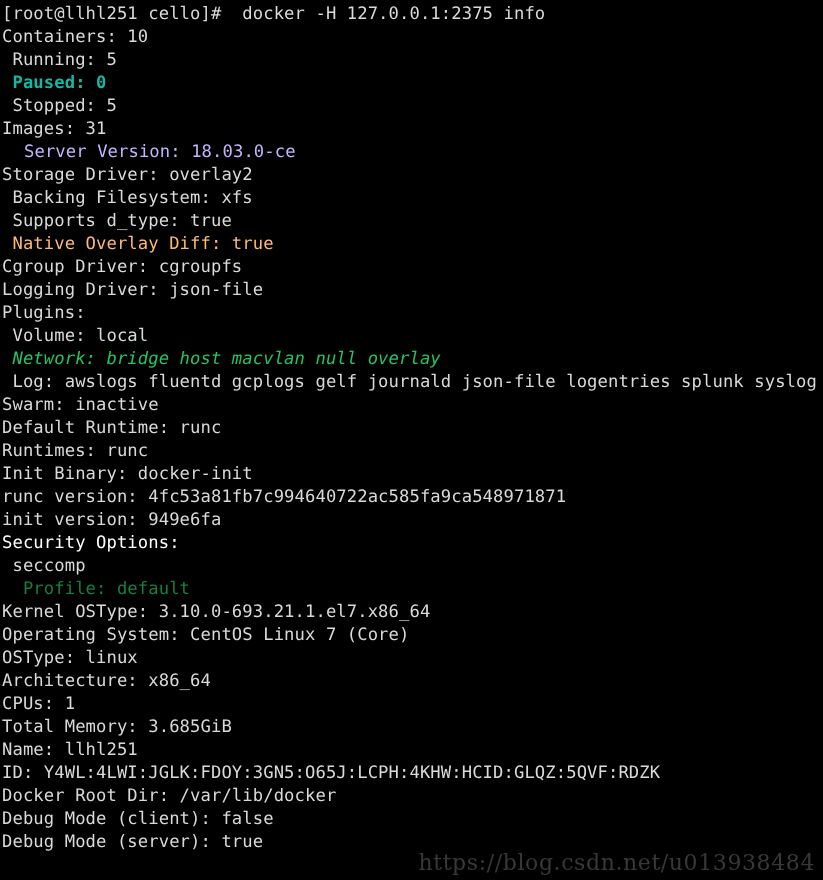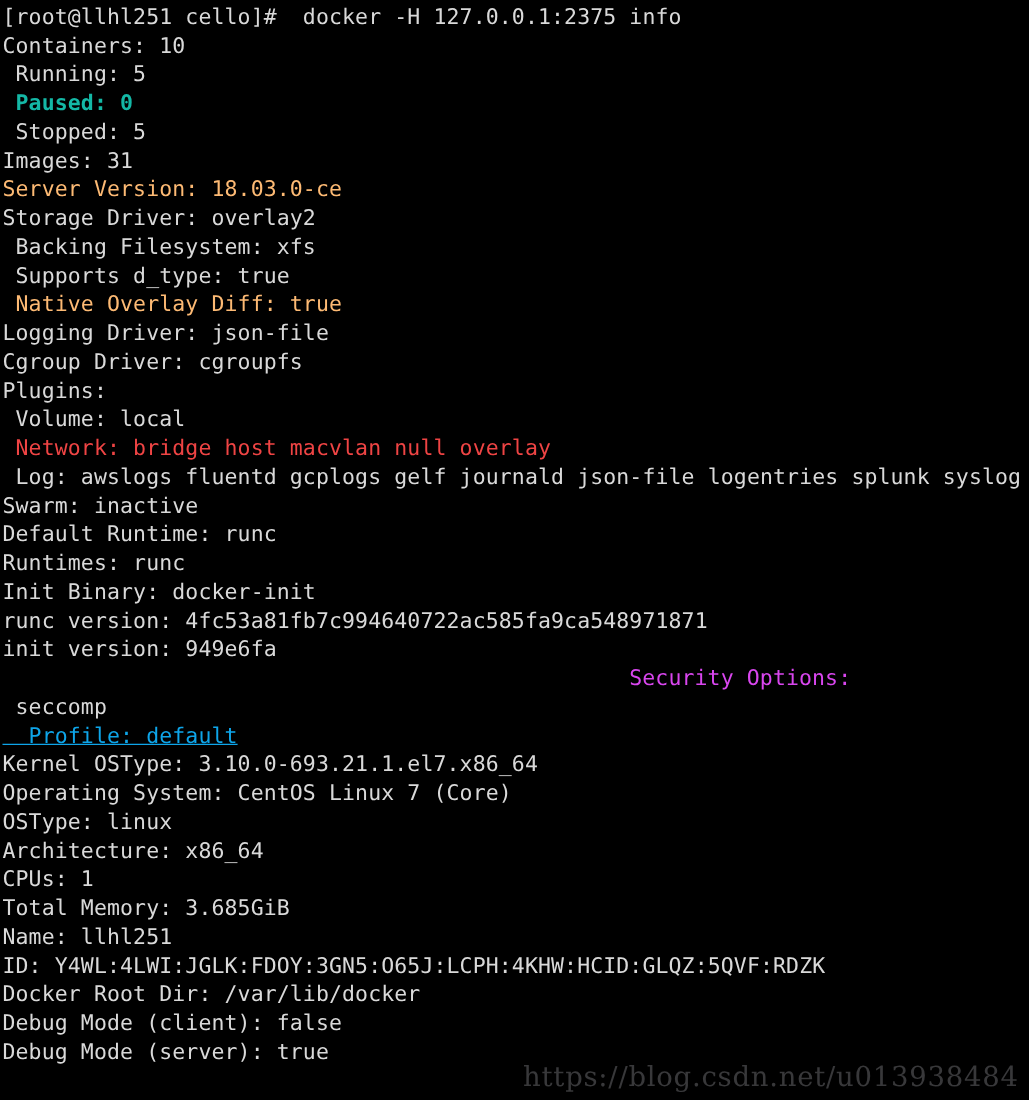--- a/index.html
+++ b/index.html
@@ -58,40 +58,40 @@
 <body style="background: rgb(0, 0, 0);">
 
 <div id="terminal" style="background: rgb(0, 0, 0);">
   <div class="term-line prompt" style="color: rgb(217, 217, 217);">[root@llhl251 cello]#  docker -H 127.0.0.1:2375 info</div>
   <div id="output">
       <div class="term-line" style="color: rgb(217, 217, 217);">Containers: 10</div>
       <div class="term-line" style="color: rgb(217, 217, 217);"> Running: 5</div>
       <div class="term-line" style="color: #14b8a6; font-weight: bold;"> Paused: 0</div>
       <div class="term-line" style="color: rgb(217, 217, 217);"> Stopped: 5</div>
       <div class="term-line" style="color: rgb(217, 217, 217);">Images: 31</div>
-      <div class="term-line" style="color: #fdba74;">Server Version: 18.03.0-ce</div>
+      <div class="term-line" style="color: #c4b5fd; margin-left: 22px;">Server Version: 18.03.0-ce</div>
       <div class="term-line" style="color: rgb(217, 217, 217);">Storage Driver: overlay2</div>
       <div class="term-line" style="color: rgb(217, 217, 217);"> Backing Filesystem: xfs</div>
       <div class="term-line" style="color: rgb(217, 217, 217);"> Supports d_type: true</div>
       <div class="term-line" style="color: #fdba74;"> Native Overlay Diff: true</div>
+      <div class="term-line" style="color: rgb(217, 217, 217);">Cgroup Driver: cgroupfs</div>
       <div class="term-line" style="color: rgb(217, 217, 217);">Logging Driver: json-file</div>
-      <div class="term-line" style="color: rgb(217, 217, 217);">Cgroup Driver: cgroupfs</div>
       <div class="term-line" style="color: rgb(217, 217, 217);">Plugins:</div>
       <div class="term-line" style="color: rgb(217, 217, 217);"> Volume: local</div>
-      <div class="term-line" style="color: #ef4444;"> Network: bridge host macvlan null overlay</div>
+      <div class="term-line" style="color: #22c55e; font-style: italic;"> Network: bridge host macvlan null overlay</div>
       <div class="term-line" style="color: rgb(217, 217, 217);"> Log: awslogs fluentd gcplogs gelf journald json-file logentries splunk syslog</div>
       <div class="term-line" style="color: rgb(217, 217, 217);">Swarm: inactive</div>
       <div class="term-line" style="color: rgb(217, 217, 217);">Default Runtime: runc</div>
       <div class="term-line" style="color: rgb(217, 217, 217);">Runtimes: runc</div>
       <div class="term-line" style="color: rgb(217, 217, 217);">Init Binary: docker-init</div>
       <div class="term-line" style="color: rgb(217, 217, 217);">runc version: 4fc53a81fb7c994640722ac585fa9ca548971871</div>
       <div class="term-line" style="color: rgb(217, 217, 217);">init version: 949e6fa</div>
-      <div class="term-line" style="color: #d946ef; text-align: right;">Security Options:</div>
+      <div class="term-line" style="color: #ffffff;">Security Options:</div>
       <div class="term-line" style="color: rgb(217, 217, 217);"> seccomp</div>
-      <div class="term-line" style="color: #0ea5e9; text-decoration: underline;">  Profile: default</div>
+      <div class="term-line" style="color: #15803d;">  Profile: default</div>
       <div class="term-line" style="color: rgb(217, 217, 217);">Kernel OSType: 3.10.0-693.21.1.el7.x86_64</div>
       <div class="term-line" style="color: rgb(217, 217, 217);">Operating System: CentOS Linux 7 (Core)</div>
       <div class="term-line" style="color: rgb(217, 217, 217);">OSType: linux</div>
       <div class="term-line" style="color: rgb(217, 217, 217);">Architecture: x86_64</div>
       <div class="term-line" style="color: rgb(217, 217, 217);">CPUs: 1</div>
       <div class="term-line" style="color: rgb(217, 217, 217);">Total Memory: 3.685GiB</div>
       <div class="term-line" style="color: rgb(217, 217, 217);">Name: llhl251</div>
       <div class="term-line" style="color: rgb(217, 217, 217);">ID: Y4WL:4LWI:JGLK:FDOY:3GN5:O65J:LCPH:4KHW:HCID:GLQZ:5QVF:RDZK</div>
       <div class="term-line" style="color: rgb(217, 217, 217);">Docker Root Dir: /var/lib/docker</div>
       <div class="term-line" style="color: rgb(217, 217, 217);">Debug Mode (client): false</div>

